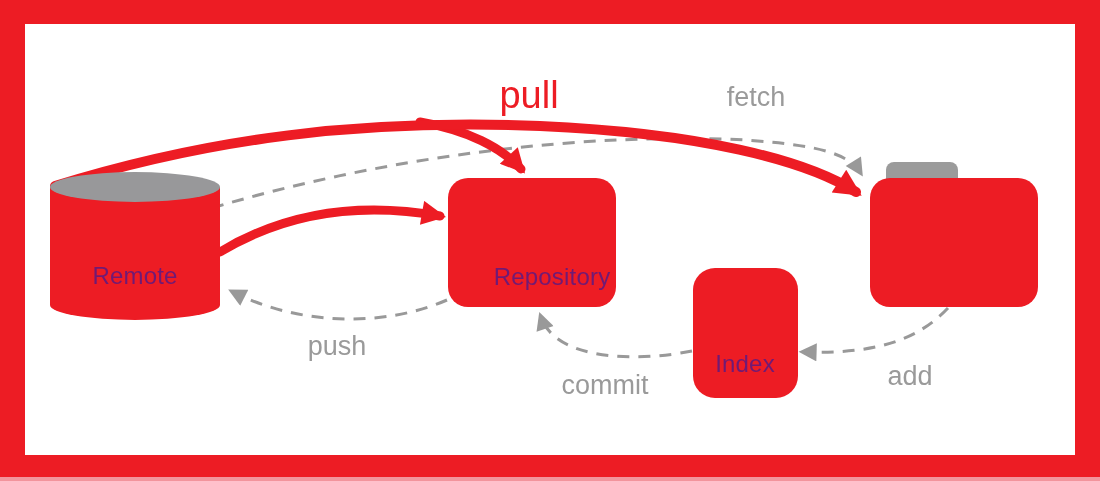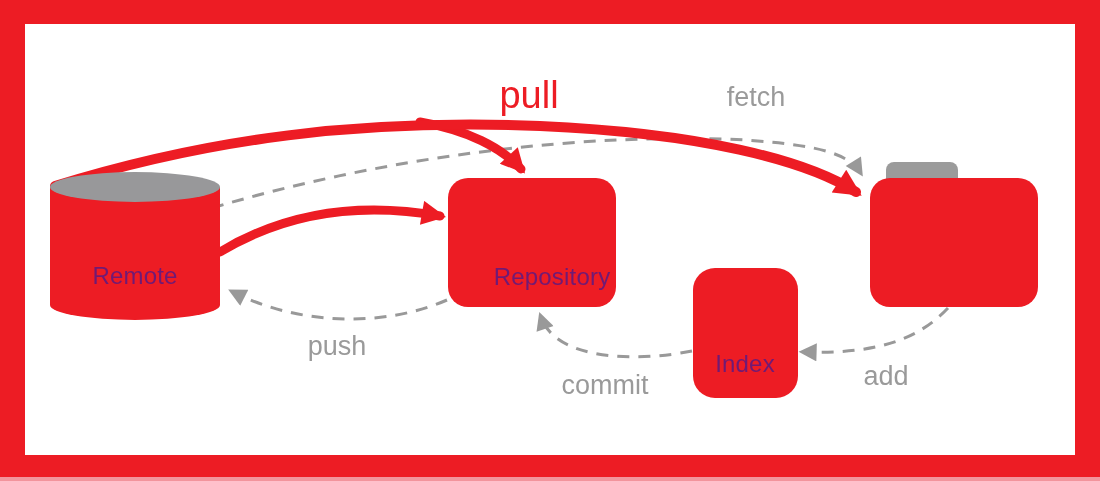--- a/index.html
+++ b/index.html
@@ -93,15 +93,15 @@
   </svg>
 
   <div class="lbl node-lbl" style="left:135px;top:244px">Remote</div>
   <div class="lbl node-lbl" style="left:552px;top:245px">Repository</div>
   <div class="lbl node-lbl" style="left:745px;top:332px">Index</div>
 
   <div class="lbl edge-lbl red big" style="left:529px;top:95px">pull</div>
   <div class="lbl edge-lbl" style="left:756px;top:97px">fetch</div>
   <div class="lbl edge-lbl" style="left:337px;top:346px">push</div>
   <div class="lbl edge-lbl" style="left:605px;top:385px">commit</div>
-  <div class="lbl edge-lbl" style="left:886px;top:376px">add</div>
+  <div class="lbl edge-lbl" style="left:910px;top:376px">add</div>
 
 </div>
 
 </body></html>

